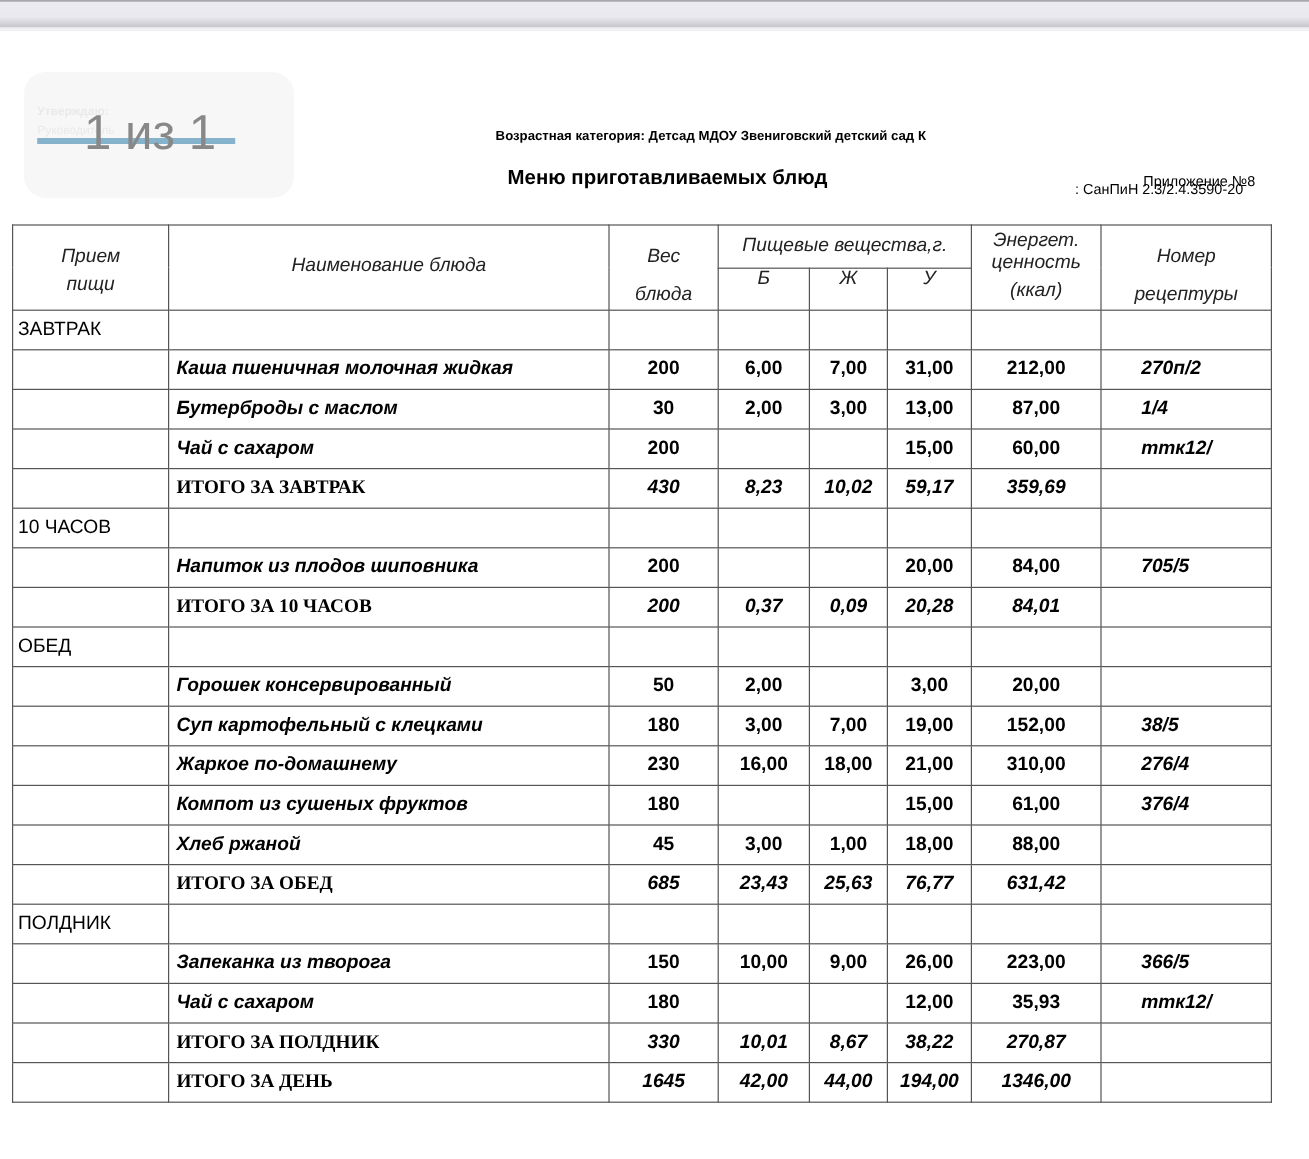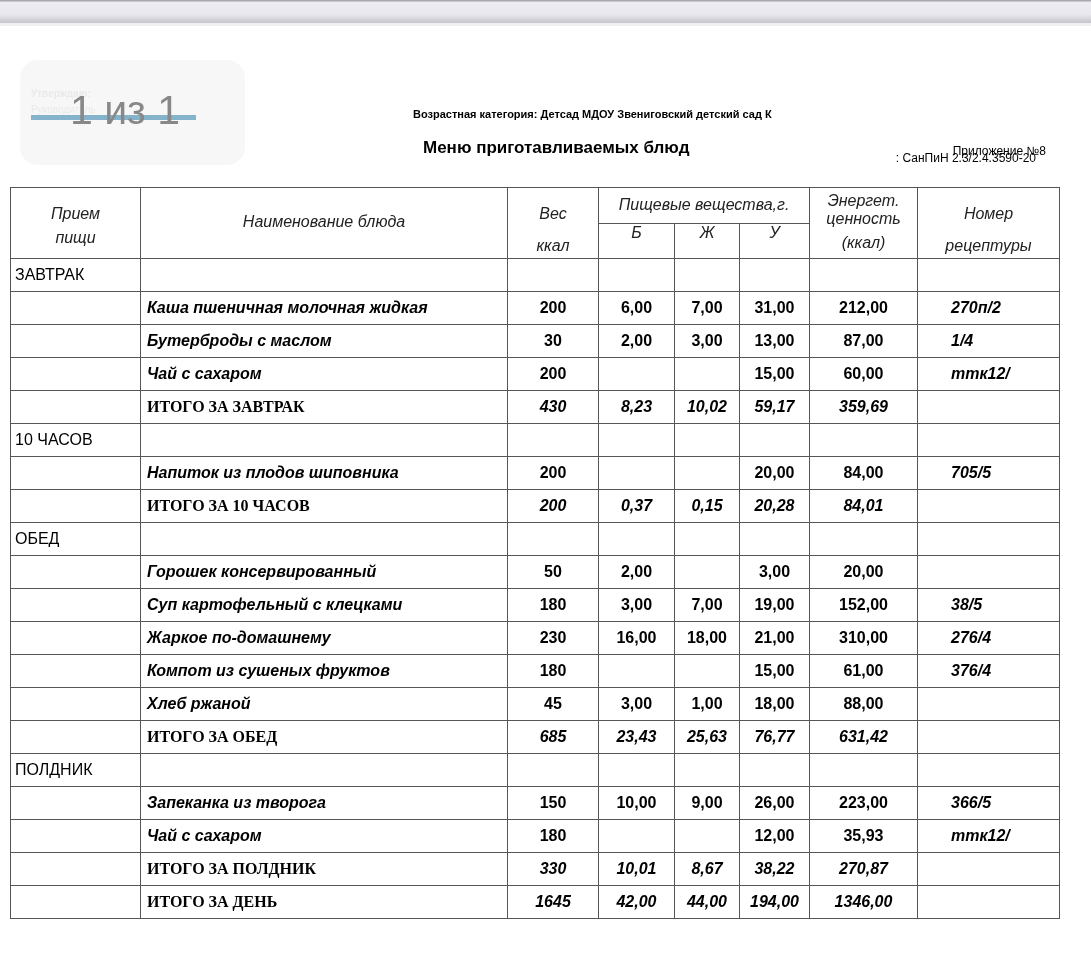--- a/index.html
+++ b/index.html
@@ -91,21 +91,21 @@
   </colgroup>
   <thead>
     <tr class="h-top">
       <th rowspan="2" class="th-tall">
         <div>Прием</div>
         <div>пищи</div>
       </th>
       <th rowspan="2" class="th-tall" style="padding-top:22px !important;">Наименование    блюда</th>
       <th rowspan="2" class="th-tall">
         <div style="margin-bottom:8px">Вес</div>
-        <div>ккал</div>
+        <div>блюда</div>
       </th>
       <th colspan="3">Пищевые вещества,г.</th>
       <th rowspan="2" class="th-tall" style="padding-top:4px !important; line-height:18px;">
         <div>Энергет.</div>
         <div>ценность</div>
         <div style="margin-top:6px">(ккал)</div>
       </th>
       <th rowspan="2" class="th-tall">
         <div style="margin-bottom:8px">Номер</div>
         <div>рецептуры</div>
@@ -186,21 +186,21 @@
         <td class="num"></td>
         <td class="num">20,00</td>
         <td class="num">84,00</td>
         <td class="recipe">705/5</td>
       </tr>
       <tr>
         <td></td>
         <td class="name total">ИТОГО ЗА 10 ЧАСОВ</td>
         <td class="num total">200</td>
         <td class="num total">0,37</td>
-        <td class="num total">0,15</td>
+        <td class="num total">0,09</td>
         <td class="num total">20,28</td>
         <td class="num total">84,01</td>
         <td class="recipe"></td>
       </tr>
       <tr>
         <td class="meal">ОБЕД</td>
         <td></td>
         <td></td>
         <td></td>
         <td></td>

